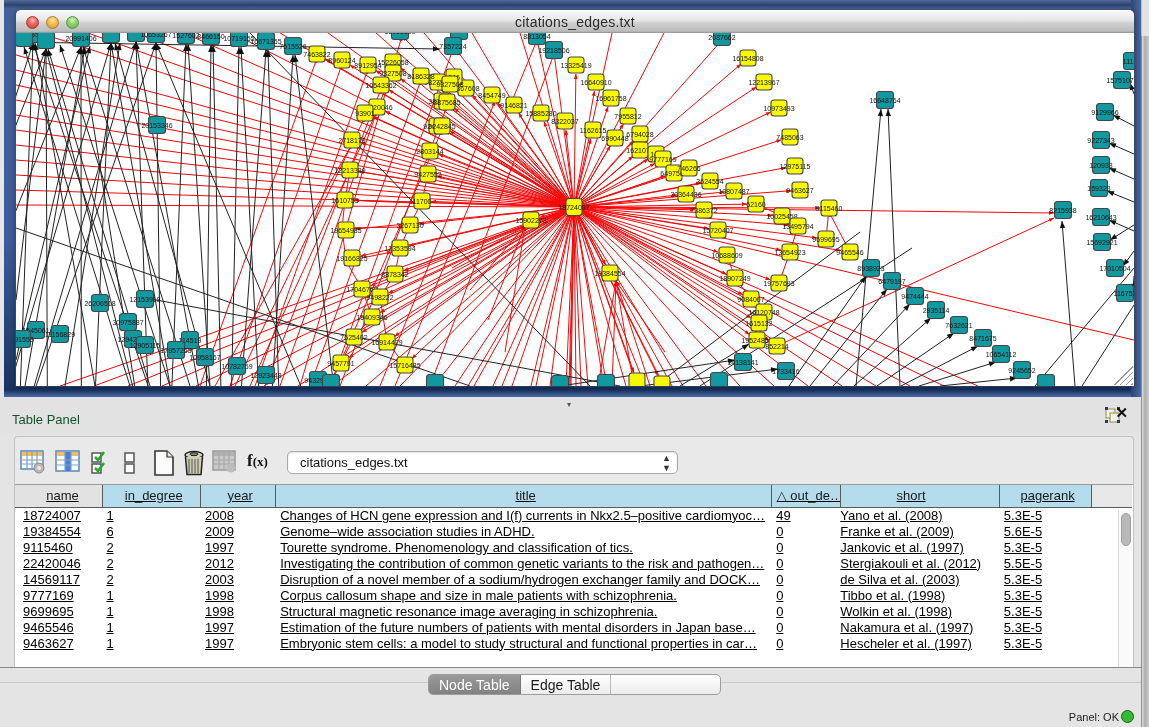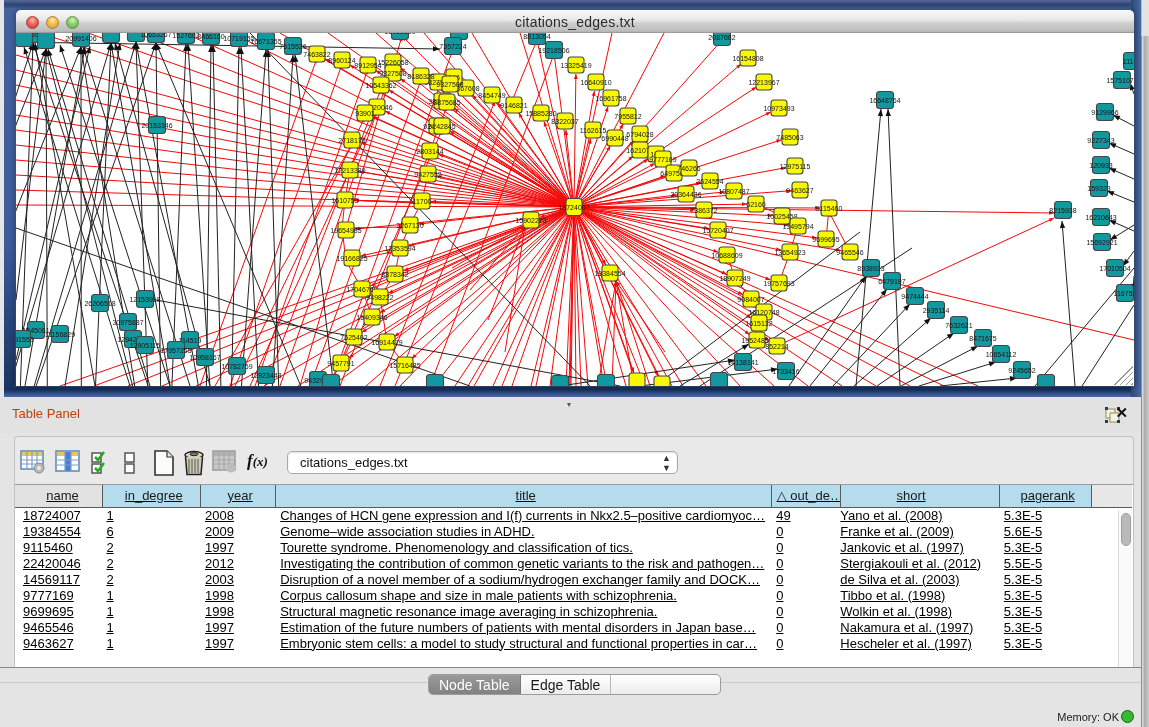--- a/index.html
+++ b/index.html
@@ -30,21 +30,21 @@
  clip-path:polygon(100% 0,100% 100%,0 100%); }
 
 
 #rstrip { position:absolute; right:0; top:0; width:8px; height:727px;
   background:linear-gradient(90deg,#e0e0e0,#ababab 40%,#cdcdcd); border-left:1px solid #8f8f8f; }
 #rstriptop { position:absolute; right:0; top:0; width:8px; height:36px; background:#e3e3e3; border-left:1px solid #bdbdbd;}
 
 
 #tpanel { position:absolute; left:0; top:397px; width:1141px; height:330px; background:#e4e4e4; }
 #tphead { position:absolute; left:0; top:0; width:100%; height:36px; background:#e2e2e2; }
-#tphead .cap { position:absolute; left:12px; top:9px; font-size:13px; color:#c2410c; }
+#tphead .cap { position:absolute; left:12px; top:15px; font-size:13px; color:#14532d; }
 #tphead .icons { position:absolute; right:10px; top:10px; }
 #tpx { position:absolute; right:8px; top:9px; font-size:15px; color:#111; font-weight:bold; }
 
 #toolwrap { position:absolute; left:14px; top:39px; width:1120px; height:291px;
   background:#e9e9e9; border:1px solid #c2c2c2; border-radius:4px 4px 0 0; border-bottom:none; }
 #toolbar { position:absolute; left:0; top:0; width:100%; height:44px; }
 .ticon { position:absolute; top:13px; }
 #combo { position:absolute; left:272px; top:14px; width:391px; height:23px; background:#fff;
   border:1px solid #aaa; border-radius:5px; font-size:13px; color:#111; line-height:21px; padding-left:12px;
   box-shadow:inset 0 1px 2px rgba(0,0,0,.12); }
@@ -911,21 +911,21 @@
           <ellipse cx="13" cy="4.2" rx="4" ry="1.5" fill="#8a8878" stroke="#222"></ellipse>
           <path d="M4.5 7 L6 24.5 H20 L21.5 7" fill="#cfcbb4" stroke="#222" stroke-width="1.5"></path>
           <path d="M8 9 V23 M11 9 V23 M14 9 V23 M17 9 V23" stroke="#555" stroke-width="1"></path>
         </svg>
         <svg class="ticon" style="left:197px" width="26" height="24" viewBox="0 0 26 24">
           <rect x="1" y="1" width="22" height="19" fill="#c9c9c9" stroke="#9b9b9b" stroke-width="1.5"></rect>
           <rect x="2" y="2" width="20" height="4" fill="#b2b2b2"></rect>
           <path d="M2 10 H22 M2 14 H22 M7 2 V20 M12 2 V20 M17 2 V20" stroke="#a8a8a8" stroke-width="1.2" fill="none"></path>
           <circle cx="19" cy="18" r="4.5" fill="#bdbdbd"></circle>
         </svg>
-        <div class="ticon" style="left:232px; top:14px; font-family:'Liberation Serif',serif; font-style:italic; font-weight:bold; font-size:17px; color:#111;">f<span style="font-size:13px;">(x)</span></div>
+        <div class="ticon" style="left:232px; top:14px; font-family:'Liberation Serif',serif; font-weight:bold; font-size:17px; color:#111;">f<span style="font-size:13px;">(x)</span></div>
         <div id="combo">citations_edges.txt<div class="ar">▲<br>▼</div></div>
       </div>
       <div id="tbl">
         <table>
           <tbody>
               <tr>
             <th class="gray c-name">name</th>
                 <th class="c-indeg">in_degree</th>
                 <th class="c-year">year</th>
             <th class="c-title">title</th>
@@ -1031,16 +1031,16 @@
           </div>
       </div>
     </div>
     <div id="btabs">
       <div id="segline"></div>
       <div id="seg">
         <div class="s sel">Node Table</div>
           <div class="s">Edge Table</div>
           <div class="s">Network Table</div>
       </div>
-      <div id="mem">Memory: OK</div>
+      <div id="mem">Panel: OK</div>
       <div id="memdot"></div>
     </div>
   </div>
 </div>
 </body></html>

